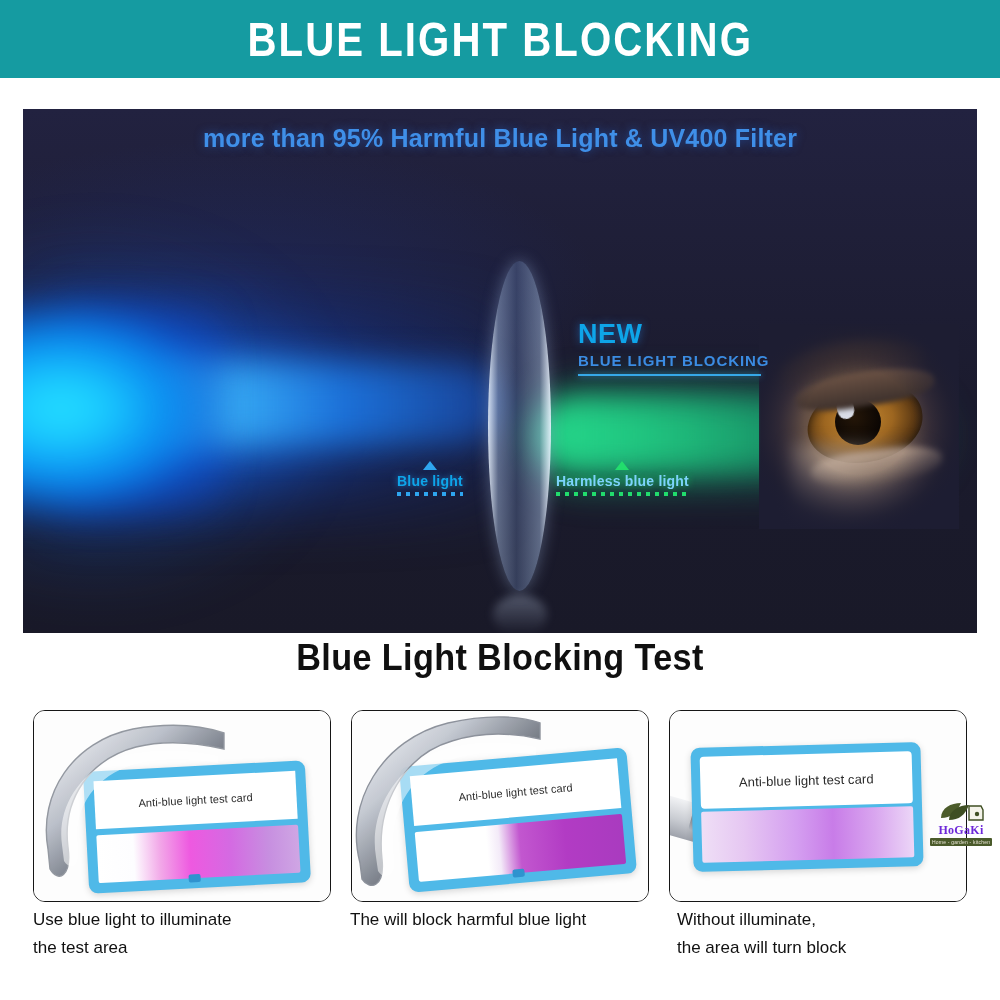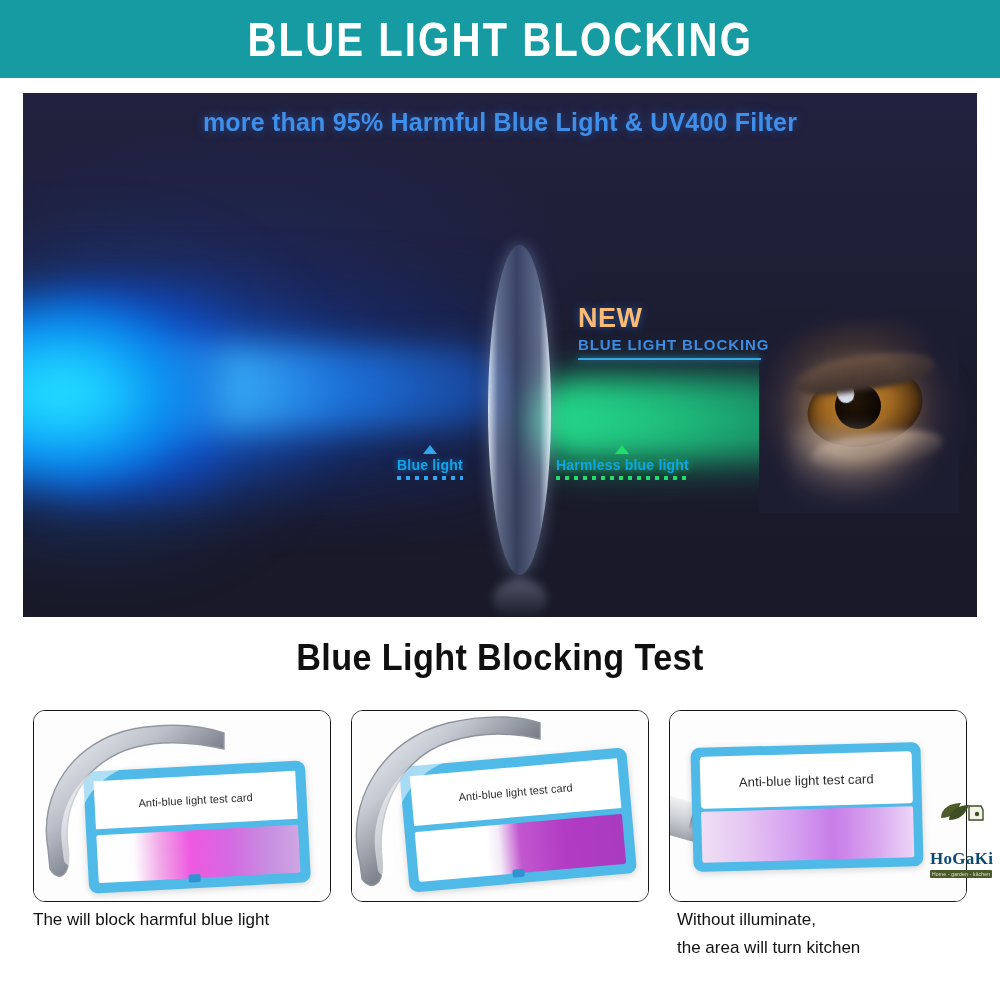--- a/index.html
+++ b/index.html
@@ -17,21 +17,21 @@
     display:flex;align-items:center;justify-content:center;
   }
   .banner-title{
     color:#ffffff;font-size:49px;font-weight:700;letter-spacing:2.5px;
     transform:scaleX(0.82);transform-origin:center;
     white-space:nowrap;line-height:1;
   }
 
   
   .hero{
-    position:absolute;left:23px;top:93px;width:954px;height:524px;
+    position:absolute;left:23px;top:109px;width:954px;height:524px;
     background:#1d1d32;overflow:hidden;
   }
   .hero-bgshade{
     position:absolute;inset:0;
     background:
       radial-gradient(ellipse 55% 40% at 22% 34%, rgba(30,45,110,.55), rgba(0,0,0,0) 70%),
       linear-gradient(180deg,#222240 0%,#1b1b2e 55%,#191928 100%);
   }
   .hero-title{
     position:absolute;left:0;right:0;top:15px;text-align:center;
@@ -142,21 +142,21 @@
     filter:blur(8px);
   }
   .eye-vignette{
     position:absolute;inset:-10px;
     background:radial-gradient(ellipse 62% 58% at 50% 48%, rgba(0,0,0,0) 40%, rgba(29,29,50,.85) 80%, #1d1d32 100%);
   }
 
   
   .new-block{position:absolute;left:555px;top:212px;}
   .new-word{
-    color:#fdba74;font-size:27px;font-weight:700;letter-spacing:.5px;line-height:1;
+    color:#0ea5e9;font-size:27px;font-weight:700;letter-spacing:.5px;line-height:1;
     text-shadow:0 0 9px rgba(40,130,230,.6);
   }
   .new-sub{
     color:#3b8ce2;font-size:15px;font-weight:700;letter-spacing:.9px;
     margin-top:5px;line-height:1.1;
   }
   .new-rule{
     margin-top:4px;width:183px;height:2px;background:#36a8e8;
     box-shadow:0 0 6px rgba(60,170,235,.8);
   }
@@ -170,21 +170,21 @@
   .lbl .txt{font-size:14px;font-weight:700;letter-spacing:.2px;white-space:nowrap;}
   .lbl .dots{margin-top:3px;height:4px;}
   .lbl-blue{left:374px;top:352px;}
   .lbl-blue .tri{border-bottom:9px solid #2fa6ef;}
   .lbl-blue .txt{color:#0ea5e9;text-shadow:0 0 7px rgba(45,150,240,.7);}
   .lbl-blue .dots{
     background-image:repeating-linear-gradient(90deg,#2fa6ef 0 4px,rgba(0,0,0,0) 4px 9px);
   }
   .lbl-green{left:533px;top:352px;}
   .lbl-green .tri{border-bottom:9px solid #22dd6d;}
-  .lbl-green .txt{color:#0ea5e9;text-shadow:0 0 7px rgba(35,210,110,.7);}
+  .lbl-green .txt{color:#7dd3fc;text-shadow:0 0 7px rgba(35,210,110,.7);}
   .lbl-green .dots{
     background-image:repeating-linear-gradient(90deg,#22dd6d 0 4px,rgba(0,0,0,0) 4px 9px);
   }
 
   
   .test-title{
     position:absolute;left:0;right:0;top:637px;text-align:center;
     color:#101010;font-size:36px;font-weight:700;letter-spacing:.4px;
     transform:scaleX(.95);
   }
@@ -268,22 +268,22 @@
   }
   .caption.c-mid{width:310px;}
   .caption.c-right{width:290px;}
 
   
   .logo{
     position:absolute;right:8px;bottom:8px;width:62px;height:52px;text-align:center;
   }
   .logo-mark{position:relative;width:52px;height:24px;margin:0 auto;}
   .logo-word{
-    color:#0c4a6e;font-size:17px;font-weight:700;font-family:"Liberation Serif",serif;
-    letter-spacing:.3px;line-height:1.1;margin-top:26px;
+    color:#6d28d9;font-size:12px;font-weight:700;font-family:"Liberation Serif",serif;
+    letter-spacing:.3px;line-height:1.1;
   }
   .logo-tag{
     margin-top:1px;background:#4a5a2a;color:#e8e4d6;font-size:5px;
     letter-spacing:.2px;padding:1px 2px;border-radius:1px;white-space:nowrap;
   }
 </style>
 </head>
 <body>
 
 <div class="page">
@@ -408,26 +408,30 @@
           <div class="tcard-top">
             <span class="tcard-label">Anti-blue light test card</span>
           </div>
           <div class="tcard-strip"></div>
         </div>
       </div>
     </div>
   </div>
 
   <div class="captions">
+    <div class="caption">
+      <div>Use blue light to illuminate</div>
+      <div>the test area</div>
+    </div>
     <div class="caption c-mid">
       <div>The will block harmful blue light</div>
     </div>
     <div class="caption c-right">
       <div>Without illuminate,</div>
-      <div>the area will turn kitchen</div>
+      <div>the area will turn block</div>
     </div>
   </div>
 
   <div class="logo">
     <div class="logo-mark">
       <svg viewBox="0 0 52 24" width="52" height="24">
         <path d="M6 18 C6 8, 16 3, 26 3 C22 12, 16 18, 6 18 Z" fill="#4c5c2b"></path>
         <path d="M14 20 C14 11, 24 5, 34 5 C30 15, 24 20, 14 20 Z" fill="#3f4f23"></path>
         <path d="M34 6 L46 6 L48 10 L48 20 L34 20 Z" fill="#f4f3ea" stroke="#3f4f23" stroke-width="1.4"></path>
         <circle cx="42" cy="14" r="2.2" fill="#3f4f23"></circle>

